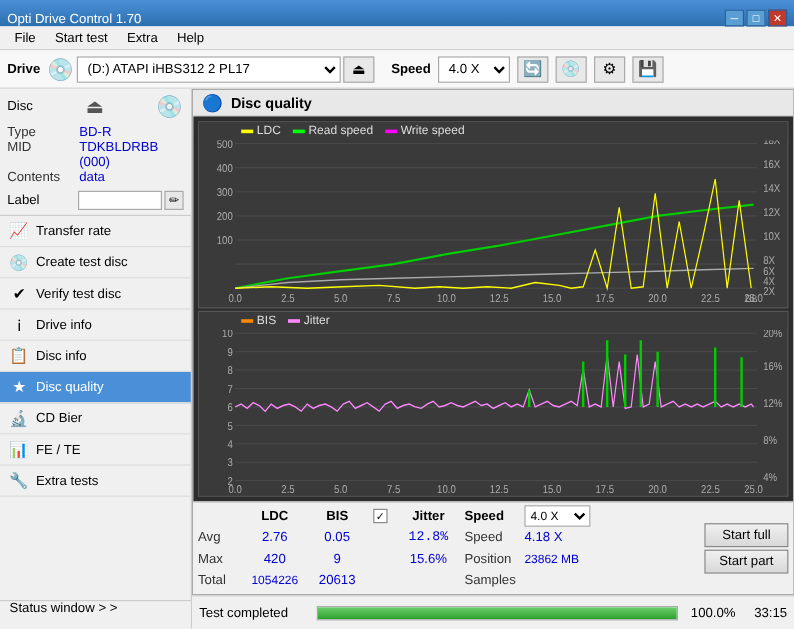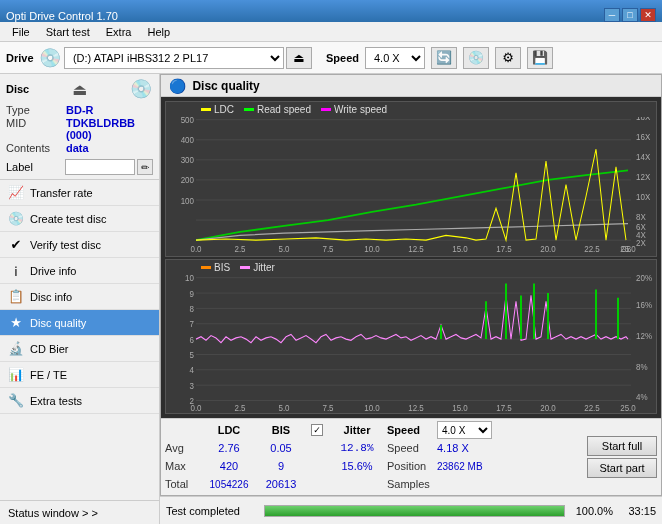--- a/index.html
+++ b/index.html
@@ -110,25 +110,25 @@
       background: #f0f0f0;
       border-bottom: 1px solid #ccc;
       padding: 4px 6px;
     }
     .disc-header {
       display: flex;
       align-items: center;
       justify-content: space-between;
       margin-bottom: 4px;
     }
-    .disc-title { font-weight: 700; font-size: 11px; }
+    .disc-title { font-weight: 400; font-size: 11px; }
     .disc-icon { font-size: 16px; color: #555; }
     .disc-row { display: flex; margin-bottom: 1px; font-size: 11px; }
     .disc-key { color: #333; width: 60px; flex-shrink: 0; }
-    .disc-val { color: #0000cc; font-weight: 700; }
+    .disc-val { color: #0000cc; font-weight: 400; }
     .label-row {
       display: flex;
       align-items: center;
       margin-top: 5px;
       font-size: 11px;
     }
     .label-key { width: 60px; }
     .label-input {
       width: 70px;
       height: 16px;
@@ -159,21 +159,21 @@
       gap: 6px;
       color: #000;
     }
     .nav-item.active { background: #4a90d9; color: white; }
     .nav-icon { font-size: 13px; width: 16px; text-align: center; flex-shrink: 0; }
 
     
     .status-window-btn {
       height: 24px;
       display: flex;
-      align-items: center;
+      align-items: flex-start;
       padding: 0 8px;
       font-size: 11px;
       cursor: pointer;
       border-top: 1px solid #ccc;
       background: #f0f0f0;
       color: #000;
     }
 
     
     .main-content {

